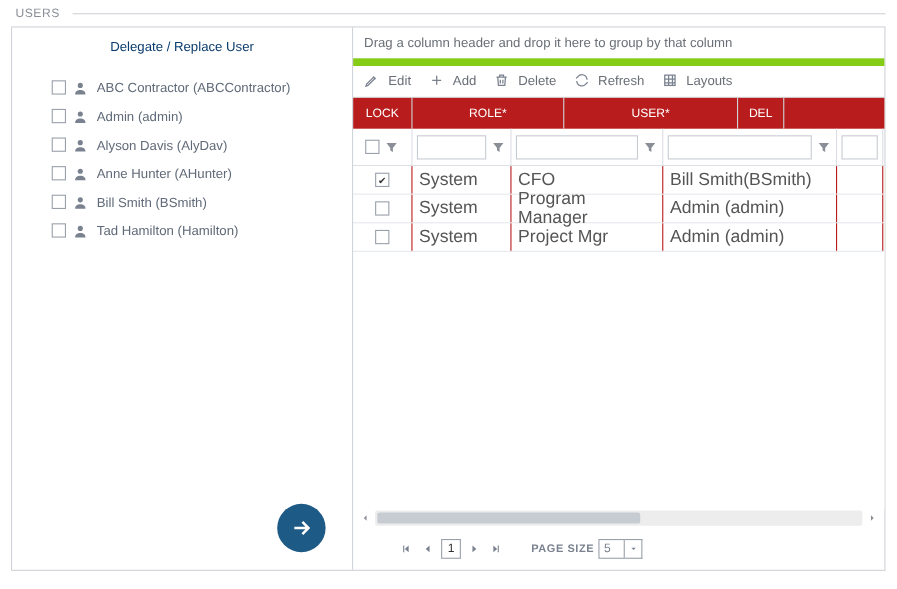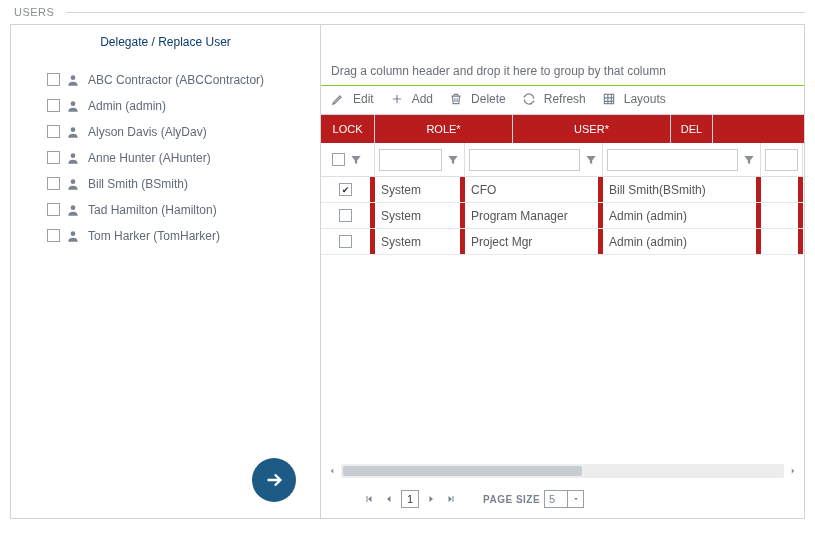--- a/index.html
+++ b/index.html
@@ -10,33 +10,33 @@
 .left { width: 310px; border-right: 1px solid #d0d3d7; display: flex; flex-direction: column; position: relative; }
 .left-title { color: #0a3c6e; font-size: 12px; text-align: center; padding: 10px 0 18px 0; }
 .user-list { padding: 6px 14px 0 26px; }
 .user-row { display: flex; align-items: flex-start; height: 26px; color: #606a78; margin-left: 10px; }
 .user-row .cb { width: 13px; height: 13px; border: 1px solid #9aa0aa; background: #fff; margin-right: 6px; flex-shrink: 0; }
 .user-row .person-icon { width: 14px; height: 14px; margin-right: 8px; color: #7a828f; flex-shrink: 0; }
 .user-row .name { font-size: 12px; }
 .arrow-btn { position: absolute; right: 24px; bottom: 16px; width: 44px; height: 44px; border-radius: 50%; background: #1d5b86; display: flex; align-items: center; justify-content: center; cursor: pointer; }
 .arrow-btn svg { width: 22px; height: 22px; color: #fff; }
 .right { flex: 1; display: flex; flex-direction: column; min-width: 0; }
-.group-bar { border-bottom: 1px solid #84cc16; padding: 7px 10px; font-size: 12px; color: #6a6f77; margin-top: 32px; }
+.group-bar { border-bottom: 7px solid #84cc16; padding: 7px 10px; font-size: 12px; color: #6a6f77; }
 .toolbar { display: flex; align-items: center; gap: 16px; padding: 6px 10px 8px 10px; border-bottom: 1px solid #d0d3d7; }
 .tb-item { display: flex; align-items: center; gap: 8px; color: #6a6f77; font-size: 12px; cursor: pointer; }
 .tb-item svg { width: 14px; height: 14px; color: #7a828f; }
 .grid-head { display: flex; background: #b91c1c; color: #fff; font-size: 11px; height: 28px; }
 .gh-cell { display: flex; align-items: center; justify-content: center; border-right: 1px solid #d0d3d7; height: 100%; }
 .filter-row { display: flex; height: 34px; border-bottom: 1px solid #dcdfe4; align-items: center; }
 .f-cell { display: flex; align-items: center; border-right: 1px solid #dcdfe4; height: 100%; padding: 0 4px; }
 .f-cell input { flex: 1; min-width: 0; height: 22px; border: 1px solid #c7ccd3; padding: 0 4px; font-size: 11px; }
 .filter-icon { width: 14px; height: 14px; color: #8a8f97; margin-left: 4px; flex-shrink: 0; }
 .cb-head { width: 13px; height: 13px; border: 1px solid #9aa0aa; background: #fff; }
 .data-row { display: flex; height: 26px; border-bottom: 1px solid #e6e9ed; align-items: center; }
-.d-cell { display: flex; align-items: center; border-right: 5px solid #b91c1c; height: 100%; padding: 0 6px; font-size: 12px; color: #555; }
+.d-cell { display: flex; align-items: center; border-right: 1px solid #b91c1c; height: 100%; padding: 0 6px; font-size: 16px; color: #555; }
 .d-cell.center { justify-content: center; padding: 0; }
 .data-cb { width: 13px; height: 13px; border: 1px solid #9aa0aa; background: #fff; display: flex; align-items: center; justify-content: center; }
 .data-cb.checked::after { content: "✔"; font-size: 9px; color: #333; }
 .grid-body { flex: 1; min-height: 0; background: #fff; }
 .pager-scroll { height: 18px; display: flex; align-items: center; padding: 0 6px; }
 .scroll-track { flex: 1; height: 14px; background: #ededed; border-radius: 2px; position: relative; margin: 0 4px; }
 .scroll-thumb { position: absolute; left: 2px; top: 2px; height: 10px; width: 54%; background: #c7ccd3; border-radius: 2px; }
 .scroll-arrow { width: 10px; height: 10px; color: #8a8f97; }
 .pager { display: flex; align-items: center; height: 38px; padding: 0 10px 0 40px; gap: 4px; color: #7a828f; }
 .pager .nav { width: 16px; height: 16px; display: flex; align-items: center; justify-content: center; cursor: pointer; }
@@ -108,28 +108,20 @@
           <span class="name">Bill Smith (BSmith)</span>
         </div>
         <div class="user-row">
           <div class="cb"></div>
           <svg class="person-icon" viewBox="0 0 24 24" fill="currentColor">
             <circle cx="12" cy="8" r="4"></circle>
             <path d="M4 21c0-4 4-6 8-6s8 2 8 6v1H4v-1z"></path>
           </svg>
           <span class="name">Tad Hamilton (Hamilton)</span>
         </div>
-        <div class="user-row">
-          <div class="cb"></div>
-          <svg class="person-icon" viewBox="0 0 24 24" fill="currentColor">
-            <circle cx="12" cy="8" r="4"></circle>
-            <path d="M4 21c0-4 4-6 8-6s8 2 8 6v1H4v-1z"></path>
-          </svg>
-          <span class="name">Tom Harker (TomHarker)</span>
-        </div>
       </div>
     <div class="arrow-btn">
       <svg viewBox="0 0 24 24" fill="none" stroke="currentColor" stroke-width="2.5">
           <path d="M5 12h14M13 6l6 6-6 6"></path>
         </svg>
     </div>
   </div>
 
   <div class="right">
     <div class="group-bar">Drag a column header and drop it here to group by that column</div>

